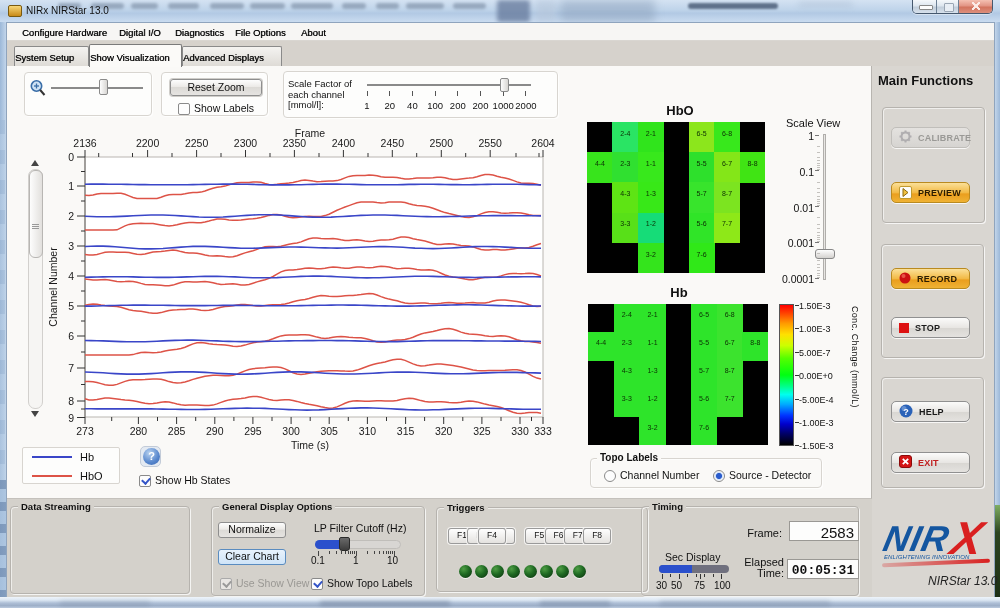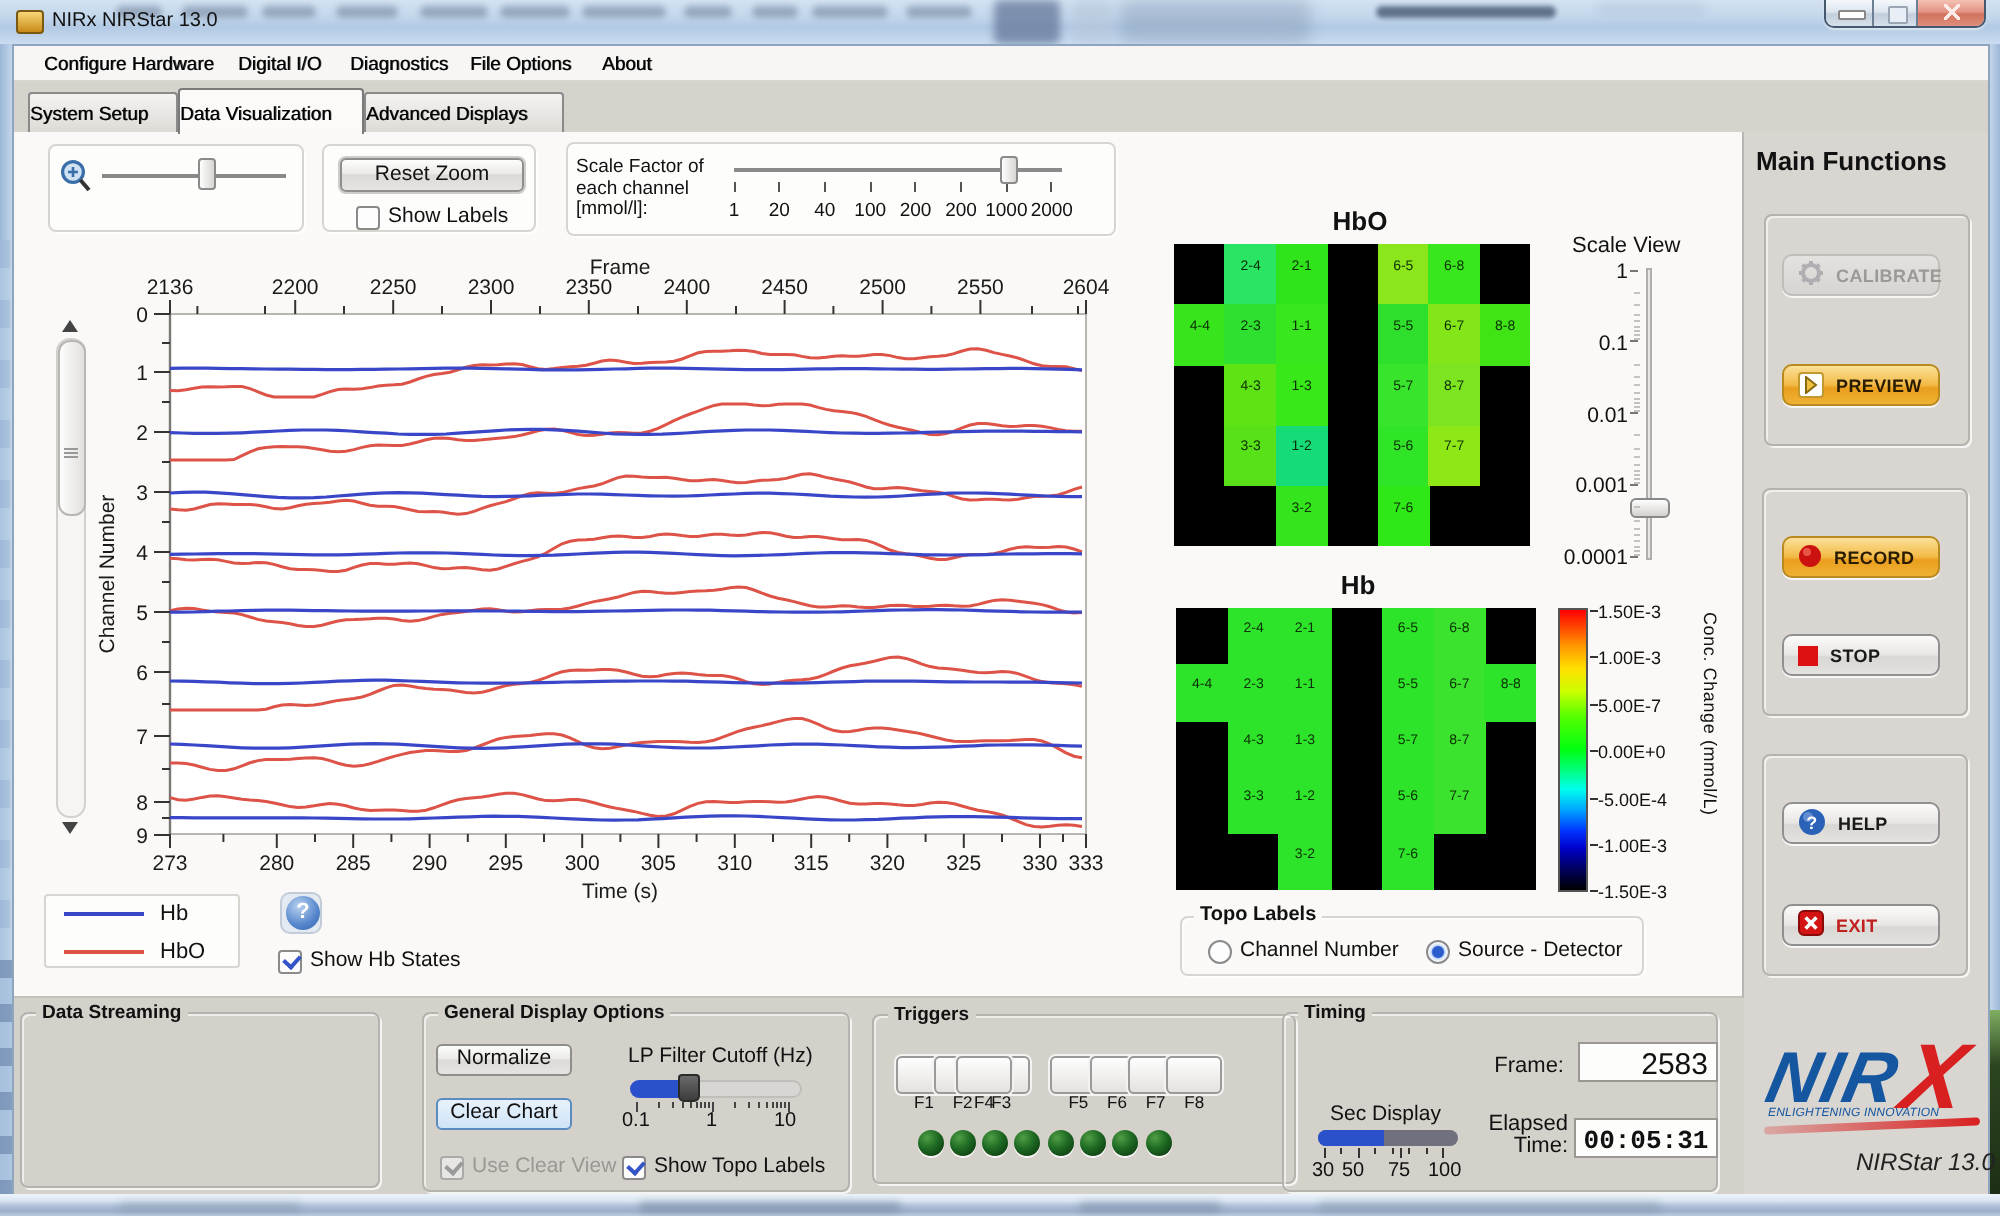--- a/index.html
+++ b/index.html
@@ -64,21 +64,21 @@
 .sdtrack{position:absolute;left:823px;top:134px;width:3px;height:146px;background:#e8e6e3;border:1px solid #b0aeab}
 .sdhandle{position:absolute;left:815px;top:249px;width:20px;height:10px;background:linear-gradient(180deg,#fdfdfd,#d4d2cf);border:1px solid #888;border-radius:3px}
 .sdl{position:absolute;left:774px;width:40px;text-align:right;font-size:10.5px;color:#111}
 .sdt{position:absolute;height:1px;background:#555}
 #sdwrap{position:absolute;left:0;top:0;width:1000px;height:608px;pointer-events:none}
 
 .sft{position:absolute;top:91px;width:1px;height:5px;background:#555}
 .sfl{position:absolute;top:100px;width:36px;text-align:center;font-size:9.5px;color:#111}
 .lpt{position:absolute;top:551px;width:1px;background:#444}
 .sect{position:absolute;top:574px;width:1px;background:#333}
-.fb{position:absolute;top:528px;width:28px;height:16px;background:linear-gradient(180deg,#fefefe,#e4e2df);border:1px solid #9a9a9a;border-radius:3px;box-shadow:0 0 0 1px #f4f3f1;font-size:8.5px;text-align:center;padding-top:17px;color:#111}
+.fb{position:absolute;top:528px;width:28px;height:16px;background:linear-gradient(180deg,#fefefe,#e4e2df);border:1px solid #9a9a9a;border-radius:3px;box-shadow:0 0 0 1px #f4f3f1;font-size:8.5px;text-align:center;padding-top:1px;color:#111}
 .led{position:absolute;top:565px;width:13px;height:13px;border-radius:50%;background:radial-gradient(circle at 35% 30%,#4f9e45 0%,#1e6922 45%,#0c330f 95%);box-shadow:0 1px 0 rgba(255,255,255,.8)}
 
 .mfb{position:absolute;left:891px;width:79px;height:21px;border-radius:5px;font-size:9px;font-weight:bold;letter-spacing:.2px;display:flex;align-items:center;box-shadow:0 1px 0 rgba(255,255,255,.8)}
 .gold{background:linear-gradient(180deg,#fbe098 0%,#f2ba46 50%,#ea9e1e 58%,#efb234 100%);border:1px solid #b98a20;color:#2a1c00}
 .gray{background:linear-gradient(180deg,#fbfbfa 0%,#e8e6e3 50%,#d9d7d3 55%,#e4e2df 100%);border:1px solid #909090;color:#1a1a1a}
 .disab{background:linear-gradient(180deg,#e4e2df,#d6d4d1);border:1px solid #c0beba;color:#9a9996}
 .mfb .ic{margin-left:7px;margin-right:6px;flex:0 0 auto}
 
 #legend{position:absolute;left:22px;top:447px;width:98px;height:37px;background:#fdfdfc;border:1px solid #d8d5d0;border-radius:2px}
 
@@ -129,21 +129,21 @@
 <div class="abs" style="left:60px;top:601px;width:90px;height:5px;background:#76879f;opacity:.35;filter:blur(2.5px)"></div>
 <div id="menubar">
     <span style="left:15px">Configure Hardware</span>
     <span style="left:112px">Digital I/O</span>
     <span style="left:168px">Diagnostics</span>
     <span style="left:228px">File Options</span>
     <span style="left:294px">About</span>
   </div>
 <div id="tabstrip">
     <div class="tab" style="left:7px;width:75px">System Setup</div>
-    <div class="tab active" style="left:82px;width:93px">Data Visualization</div>
+    <div class="tab active" style="left:82px;width:93px">Show Visualization</div>
     <div class="tab" style="left:175px;width:100px">Advanced Displays</div>
   </div>
 <div id="page"></div>
 <div id="sidebar"></div>
 <div id="bottom"></div>
 <div class="gb gbw" style="left:24px;top:72px;width:128px;height:44px;background:#fdfdfc"></div>
 <svg class="abs" style="left:29px;top:79px" width="18" height="19" viewBox="0 0 18 19">
     <circle cx="7.5" cy="7" r="5.2" fill="#cfe2f4" stroke="#3a6ea8" stroke-width="1.6"></circle>
     <line x1="5" y1="7" x2="10" y2="7" stroke="#3a6ea8" stroke-width="1.3"></line>
     <line x1="7.5" y1="4.5" x2="7.5" y2="9.5" stroke="#3a6ea8" stroke-width="1.3"></line>
@@ -535,21 +535,21 @@
 <div class="lpt" style="left:382.6px;height:3px"></div>
 <div class="lpt" style="left:385.6px;height:3px"></div>
 <div class="lpt" style="left:388.1px;height:3px"></div>
 <div class="lpt" style="left:390.3px;height:3px"></div>
 <div class="lpt" style="left:392.3px;height:3px"></div>
 <div class="lpt" style="left:394px;height:5px"></div>
 <div class="abs" style="left:311px;top:555px;font-size:10px;color:#111">0.1</div>
 <div class="abs" style="left:353px;top:555px;font-size:10px;color:#111">1</div>
 <div class="abs" style="left:387px;top:555px;font-size:10px;color:#111">10</div>
 <div class="cb graycheck" style="left:220px;top:578px"></div>
-<div class="cblabel" style="left:236px;top:577px;color:#9a9894">Use Clear View</div>
+<div class="cblabel" style="left:236px;top:577px;color:#9a9894">Use Show View</div>
 <div class="cb checked" style="left:311px;top:578px"></div>
 <div class="cblabel" style="left:327px;top:577px">Show Topo Labels</div>
 <div class="gb gbg" style="left:436px;top:507px;width:212px;height:85px">
     <div class="lbl">Triggers</div>
   </div>
 <div class="fb" style="left:448.0px">F1</div>
 <div class="fb" style="left:467.3px">F2</div>
 <div class="fb" style="left:486.6px">F3</div>
 <div class="fb" style="left:478px">F4</div>
 <div class="fb" style="left:525.2px">F5</div>

